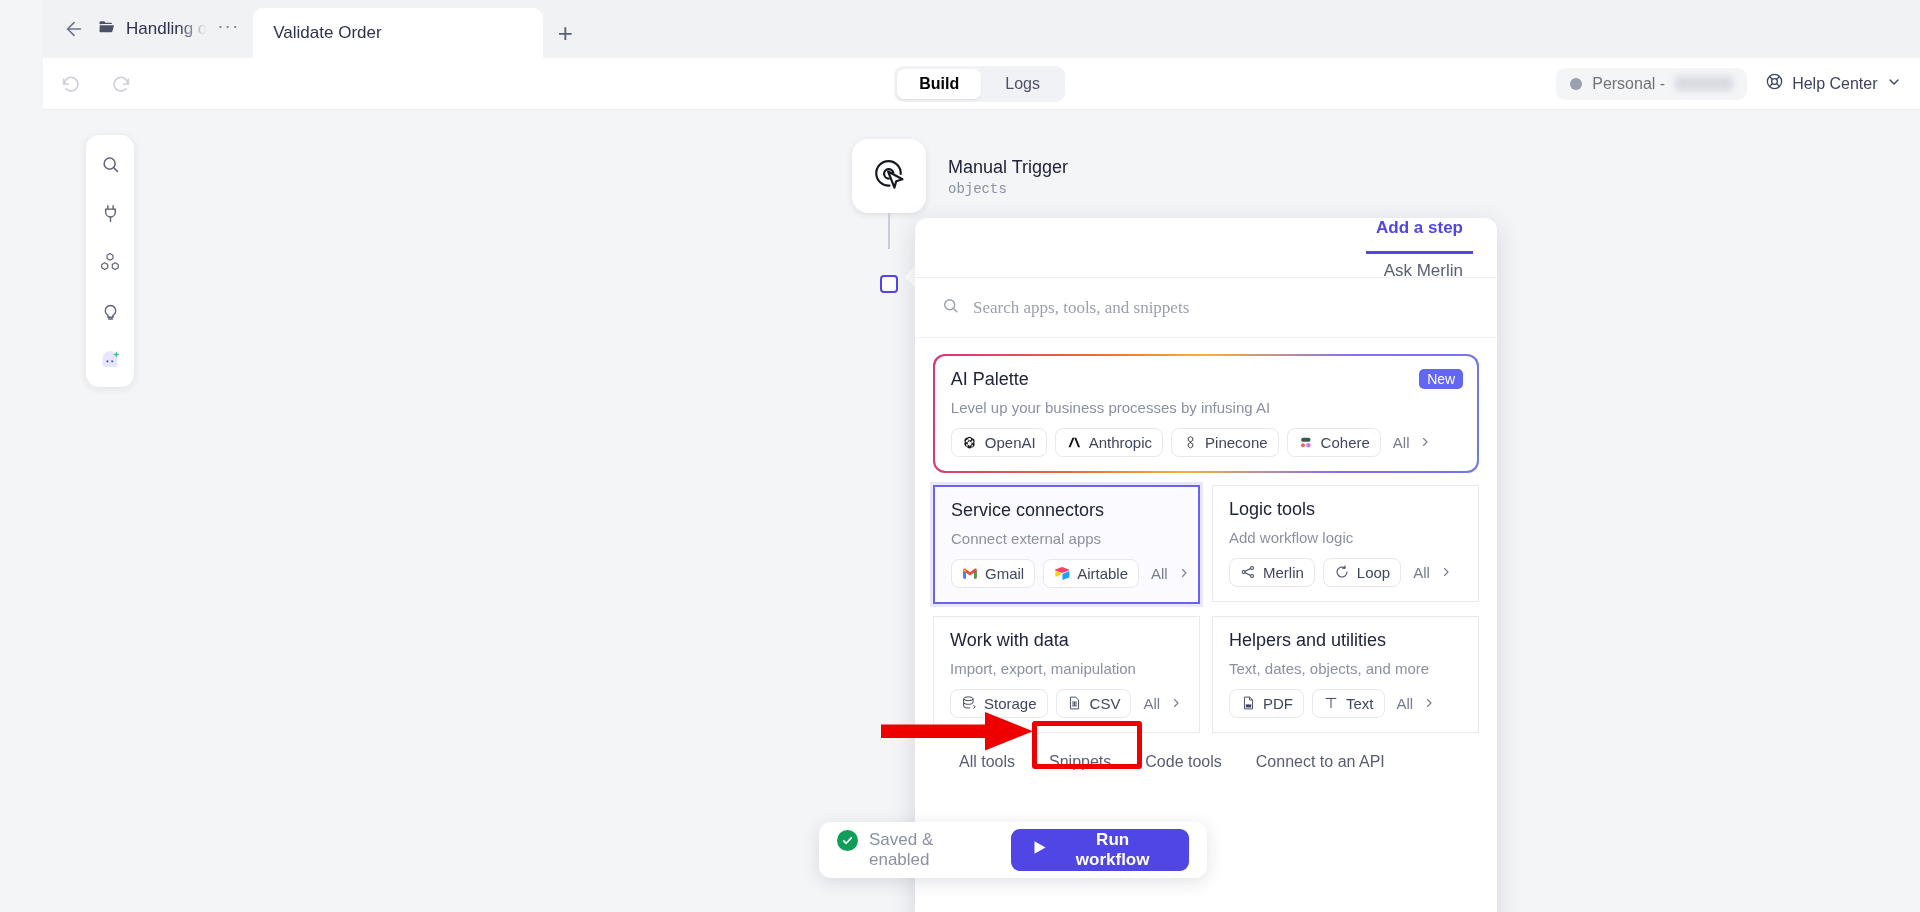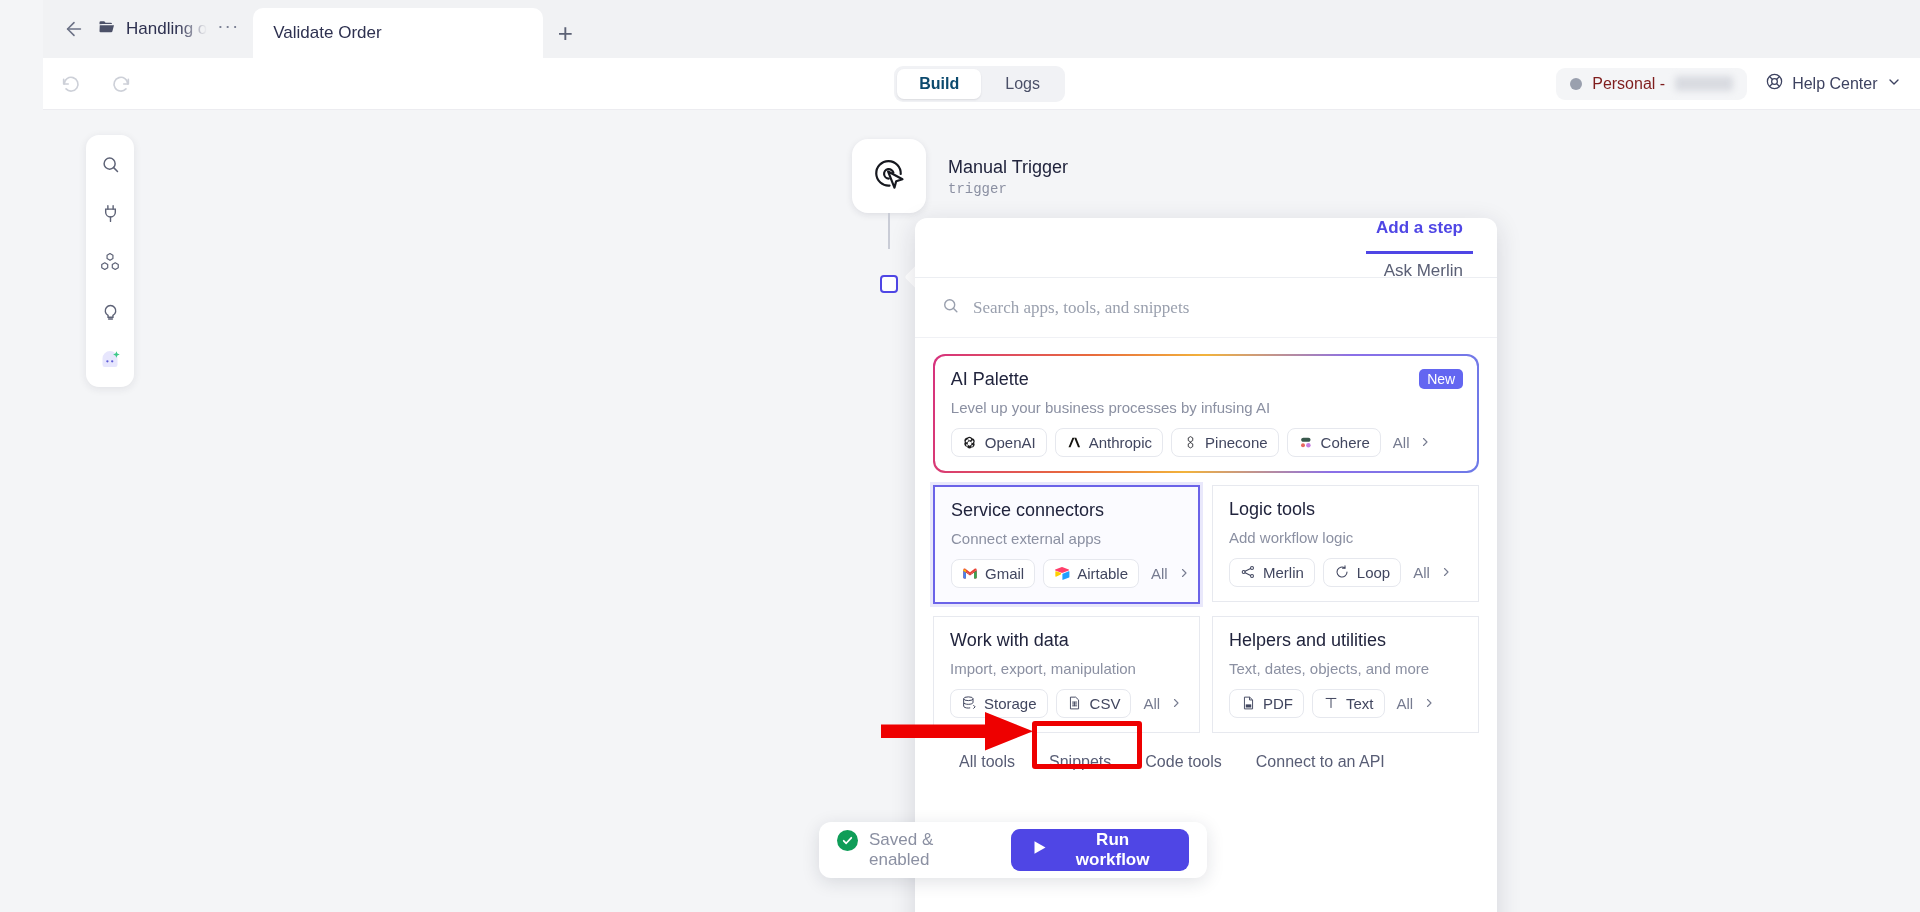--- a/index.html
+++ b/index.html
@@ -60,26 +60,26 @@
     color: #cdd0d8; cursor: pointer;
   }
   .header-center { flex: 1; display: flex; justify-content: center; }
   .segmented {
     display: flex; background: #f1f2f5; border-radius: 9px; padding: 3px; gap: 2px;
   }
   .seg {
     padding: 6px 22px; border-radius: 7px; font-size: 16px; color: #4b5068;
     cursor: pointer; white-space: nowrap;
   }
-  .seg.active { background: #ffffff; color: #0c4a6e; font-weight: 700; box-shadow: 0 1px 2px rgba(20,20,40,.10); }
+  .seg.active { background: #ffffff; color: #000000; font-weight: 700; box-shadow: 0 1px 2px rgba(20,20,40,.10); }
   .header-right { display: flex; align-items: center; gap: 18px; padding-right: 18px; }
   .workspace-pill {
     display: flex; align-items: center; gap: 10px;
     background: #f4f5f7; border-radius: 9px; padding: 7px 14px;
-    font-size: 16px; color: #7f1d1d; cursor: pointer;
+    font-size: 16px; color: #737373; cursor: pointer;
   }
   .ws-dot { width: 12px; height: 12px; border-radius: 50%; background: #9aa0ae; flex: none; }
   .ws-redacted {
     width: 58px; height: 15px; border-radius: 3px;
     background: #d9dbe1; filter: blur(3px);
   }
   .help-center {
     display: flex; align-items: center; gap: 8px;
     font-size: 16px; color: #3d4260; cursor: pointer;
   }
@@ -341,21 +341,21 @@
         <span>
           <svg width="42" height="42" viewBox="0 0 24 24" fill="none" stroke="#16181f" stroke-width="1.25" stroke-linecap="round" stroke-linejoin="round">
             <path d="M12.3 18.6A7 7 0 1 1 18.7 12"></path>
             <path d="M11.9 14.6a2.7 2.7 0 1 1 2.6-3.4"></path>
             <path d="M11.5 10.6l8.2 4.4-3.6 1.1-1 3.7z" fill="#ffffff"></path>
           </svg>
         </span>
       </div>
       <div>
         <div class="node-title">Manual Trigger</div>
-        <div class="node-sub">trigger</div>
+        <div class="node-sub">objects</div>
       </div>
     </div>
     <div class="edge-line"></div>
     <div class="edge-node"></div>
 
     <div class="picker-notch"></div>
 
     <div class="picker">
       <div class="picker-tabs">
         <div class="ptab active">Add a step</div>

